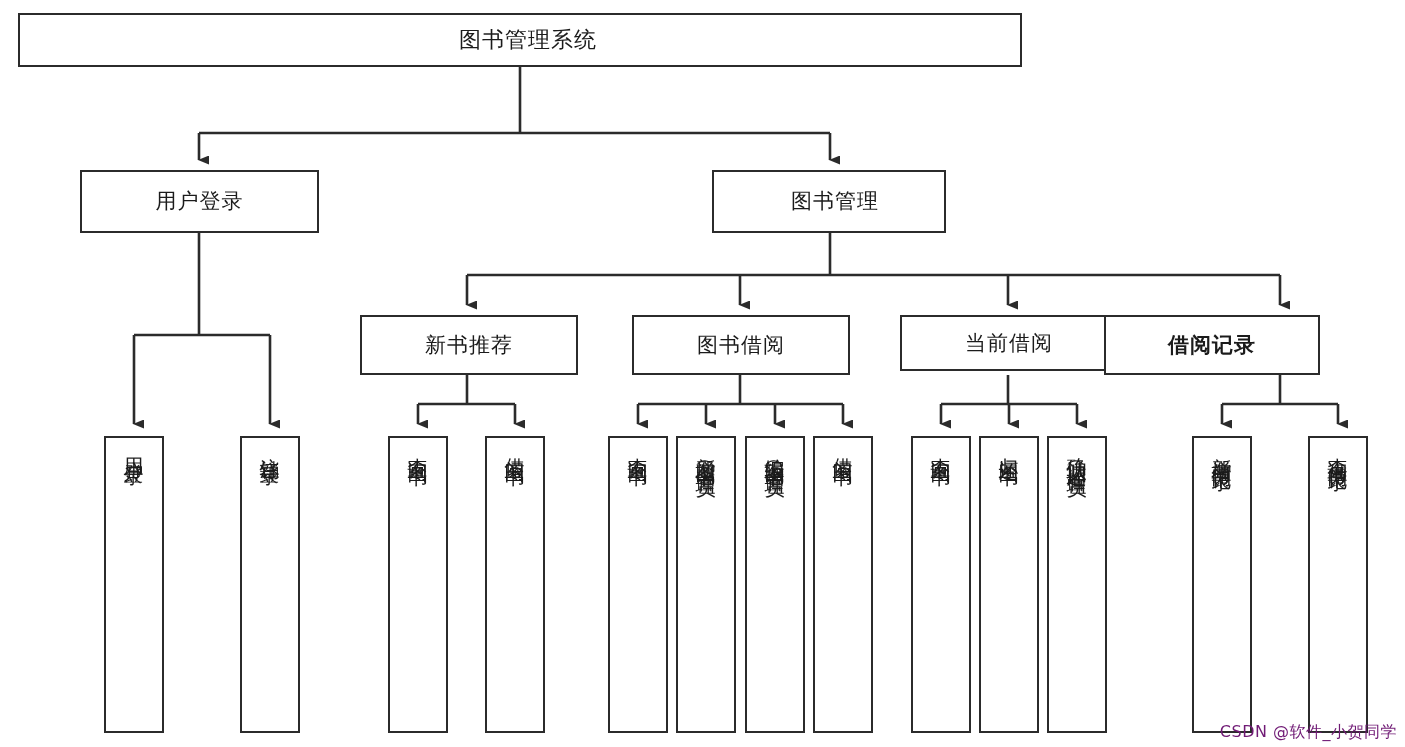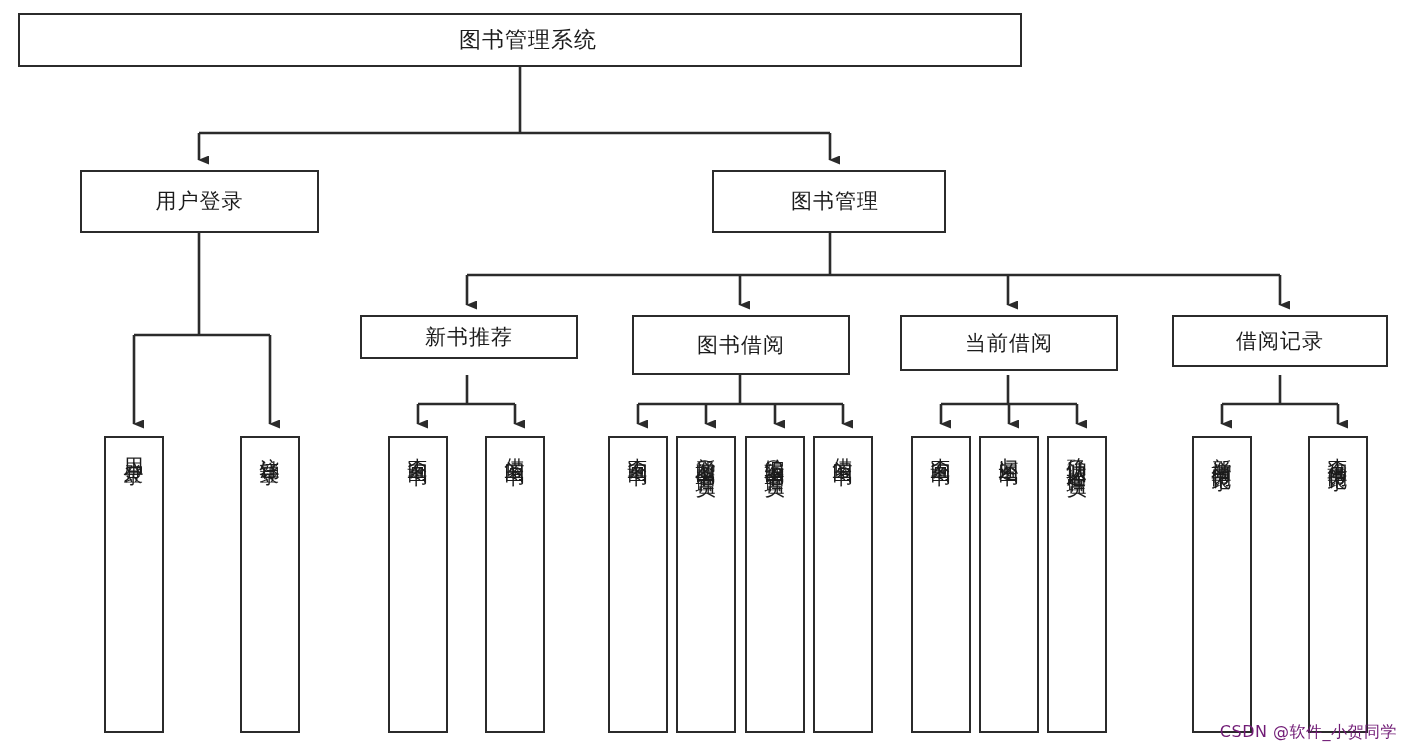--- a/index.html
+++ b/index.html
@@ -135,33 +135,33 @@
   </div>
 
   <div class="node horiz" style="left:80px; top:170px; width:239px; height:63px;">
     <span class="label">用户登录</span>
   </div>
 
   <div class="node horiz" style="left:712px; top:170px; width:234px; height:63px;padding-left:12px;">
     <span class="label">图书管理</span>
   </div>
 
-  <div class="node horiz" style="left:360px; top:315px; width:218px; height:44px;font-family:Liberation Serif, serif;">
+  <div class="node horiz" style="left:360px; top:315px; width:218px; height:60px;font-family:Liberation Serif, serif;">
     <span class="label">新书推荐</span>
   </div>
 
   <div class="node horiz" style="left:632px; top:315px; width:218px; height:60px;">
     <span class="label">图书借阅</span>
   </div>
 
   <div class="node horiz" style="left:900px; top:315px; width:218px; height:56px;">
     <span class="label">当前借阅</span>
   </div>
 
-  <div class="node horiz" style="left:1172px; top:315px; width:216px; height:52px;">
+  <div class="node horiz" style="left:1104px; top:315px; width:216px; height:60px;font-weight:bold;">
     <span class="label">借阅记录</span>
   </div>
 
   <div class="node vert" style="left:104px; top:436px; width:60px; height:297px;">
     <span class="label">用户登录</span>
   </div>
 
   <div class="node vert" style="left:240px; top:436px; width:60px; height:297px;">
     <span class="label">注销登录</span>
   </div>

